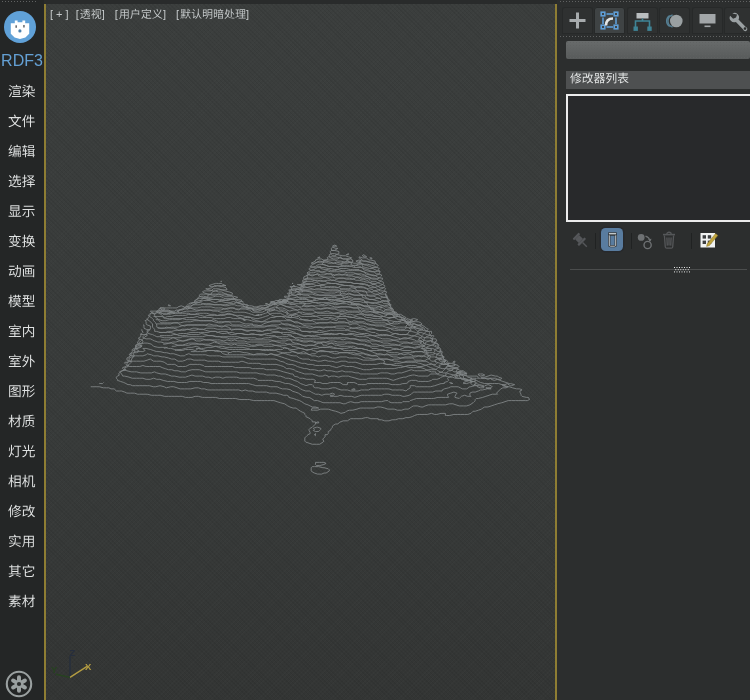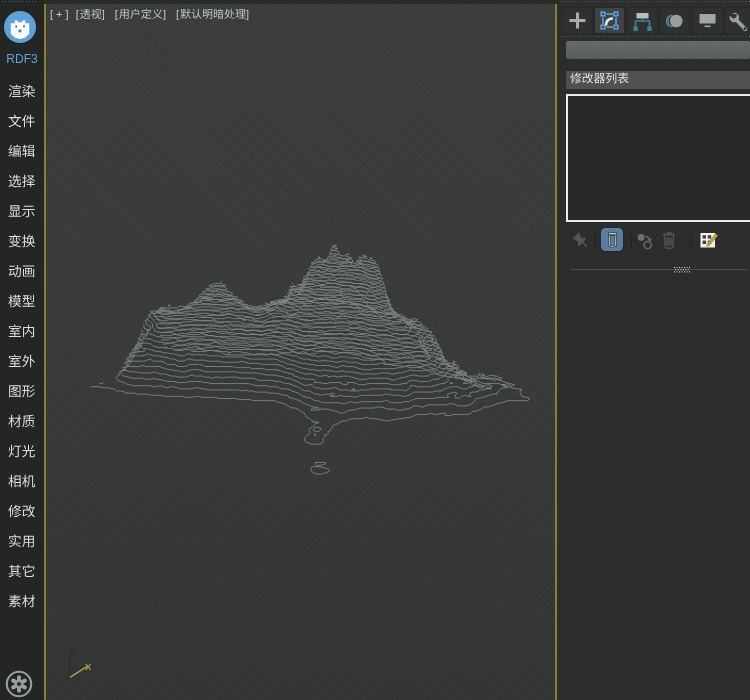--- a/index.html
+++ b/index.html
@@ -143,21 +143,21 @@
 
 <div style="position:absolute;left:0;top:0;width:44px;height:700px;background:#242626">
 <div class="dots" style="position:absolute;left:1px;top:0;width:36px;height:3px"></div>
 <svg width="34" height="34" viewBox="0 0 34 34" style="position:absolute;left:3px;top:10px">
 <circle cx="17" cy="17" r="16" fill="#60a1d8"></circle>
 <path fill="#ffffff" d="M7.8 13.2 L11.8 13.2 L11.8 10.4 L14.6 10.4 L14.6 12.2 L19.4 12.2 L19.4 10.4 L22.2 10.4 L22.2 13.2 L26.2 13.2 L26.2 23.8 L22.4 27.6 L17 29 L11.6 27.6 L7.8 23.8 Z"></path>
 <rect x="12.5" y="15.3" width="1.3" height="2.5" fill="#4a4f54"></rect>
 <rect x="20.3" y="15.0" width="1.3" height="2.5" fill="#4a4f54"></rect>
 <circle cx="16.9" cy="20.9" r="1.6" fill="#4d81ad"></circle>
 </svg>
-<div style="position:absolute;left:0;top:51.5px;width:44px;text-align:center;font-size:12px;color:#64a0d4">RDF3</div>
+<div style="position:absolute;left:0;top:51.5px;width:44px;text-align:center;font-size:16px;color:#64a0d4">RDF3</div>
 <div style="position:absolute;left:8px;top:76px;width:29px;height:30px;display:flex;align-items:center">
       <svg width="29" height="16" viewBox="0 0 29 16">
         <path transform="translate(0,13.21) scale(0.01370,-0.01370)" fill="#e0e2e2" d="M405 584V521H840V584ZM293 12V-57H961V12ZM458 242H787V148H458ZM458 392H787V297H458ZM389 449V89H859V449ZM89 774C147 742 220 692 255 658L302 715C266 749 192 795 135 825ZM38 507C99 476 177 428 215 395L260 454C221 486 141 532 82 560ZM72 -16 138 -63C191 30 254 155 301 260L243 306C191 193 121 62 72 -16ZM565 829C579 798 590 760 597 728H317V559H387V663H866V559H938V728H679C673 762 658 807 641 843Z"></path>
         <path transform="translate(13.7,13.21) scale(0.01370,-0.01370)" fill="#e0e2e2" d="M44 639C102 620 176 589 215 566L248 623C208 645 134 674 77 690ZM113 783C171 763 246 731 284 707L316 763C277 786 201 816 143 832ZM70 383 124 332C180 388 242 456 296 517L251 564C190 497 120 426 70 383ZM462 397V290H57V223H395C307 126 166 40 36 -2C53 -17 75 -45 86 -64C222 -12 369 88 462 202V-79H538V197C631 85 774 -9 914 -58C925 -38 947 -9 964 6C828 46 688 127 602 223H945V290H538V397ZM515 840C514 800 512 763 508 729H344V661H497C467 531 400 451 269 402C285 390 312 359 321 345C464 409 539 504 572 661H708V482C708 423 714 405 730 392C747 379 772 374 794 374C806 374 839 374 854 374C872 374 896 377 910 383C925 390 937 401 944 421C950 439 953 489 955 533C934 540 905 554 891 568C890 520 889 484 886 468C884 452 878 445 873 442C867 438 856 437 846 437C835 437 818 437 809 437C800 437 793 438 788 441C783 445 781 457 781 478V729H583C587 764 590 801 591 841Z"></path>
       </svg>
     </div>
     <div style="position:absolute;left:8px;top:106px;width:29px;height:30px;display:flex;align-items:center">
       <svg width="29" height="16" viewBox="0 0 29 16">
         <path transform="translate(0,13.21) scale(0.01370,-0.01370)" fill="#e0e2e2" d="M423 823C453 774 485 707 497 666L580 693C566 734 531 799 501 847ZM50 664V590H206C265 438 344 307 447 200C337 108 202 40 36 -7C51 -25 75 -60 83 -78C250 -24 389 48 502 146C615 46 751 -28 915 -73C928 -52 950 -20 967 -4C807 36 671 107 560 201C661 304 738 432 796 590H954V664ZM504 253C410 348 336 462 284 590H711C661 455 592 344 504 253Z"></path>
         <path transform="translate(13.7,13.21) scale(0.01370,-0.01370)" fill="#e0e2e2" d="M317 341V268H604V-80H679V268H953V341H679V562H909V635H679V828H604V635H470C483 680 494 728 504 775L432 790C409 659 367 530 309 447C327 438 359 420 373 409C400 451 425 504 446 562H604V341ZM268 836C214 685 126 535 32 437C45 420 67 381 75 363C107 397 137 437 167 480V-78H239V597C277 667 311 741 339 815Z"></path>

